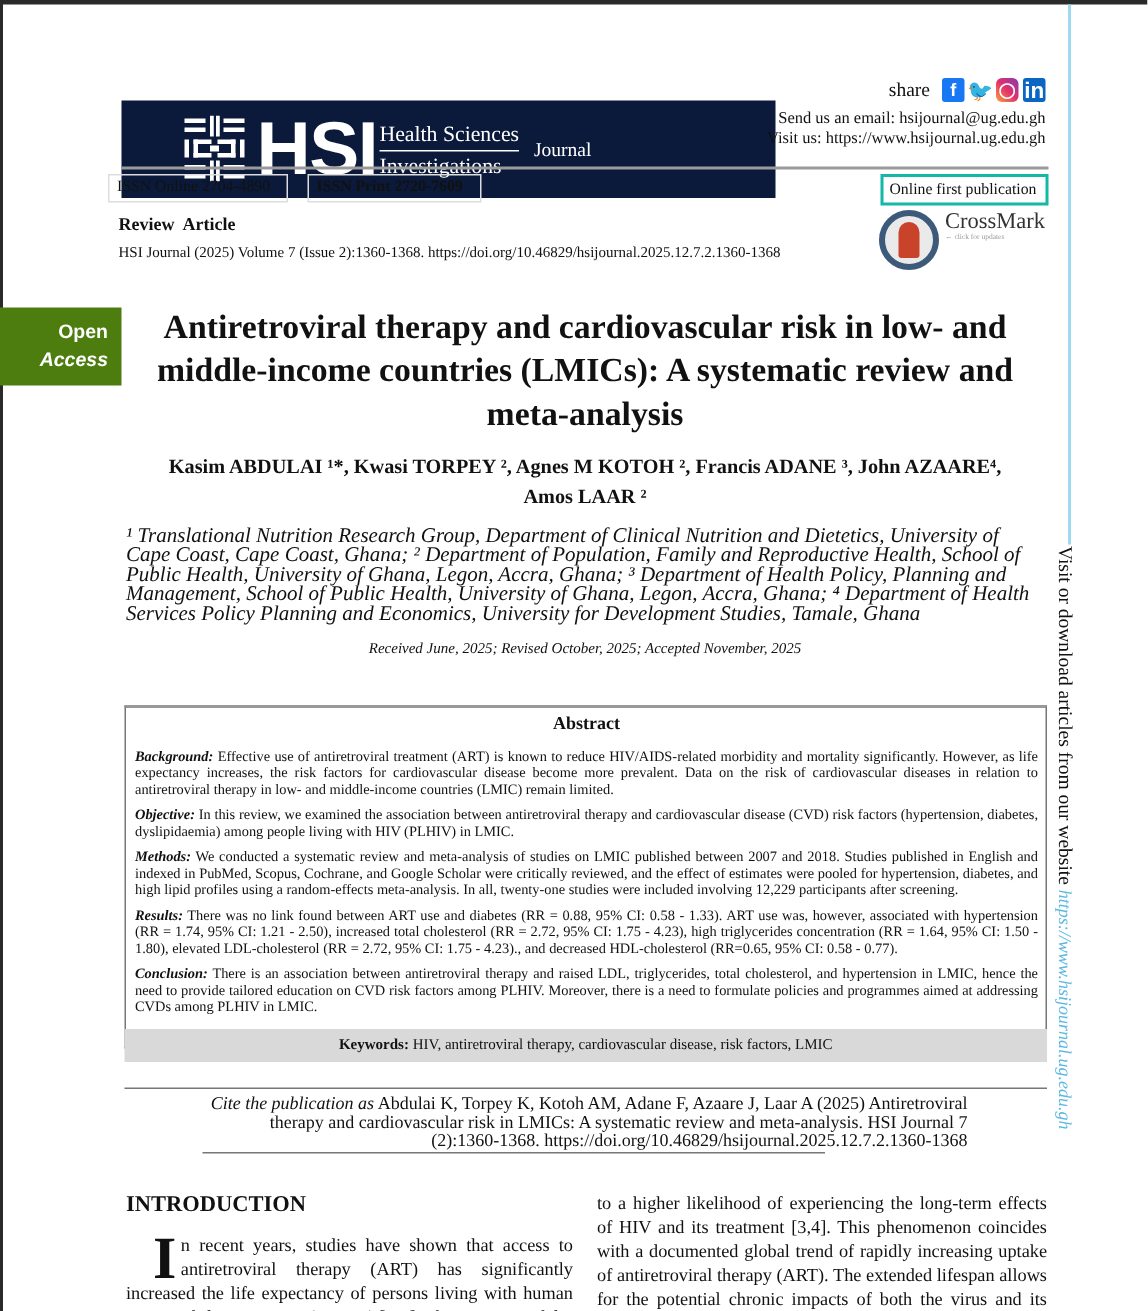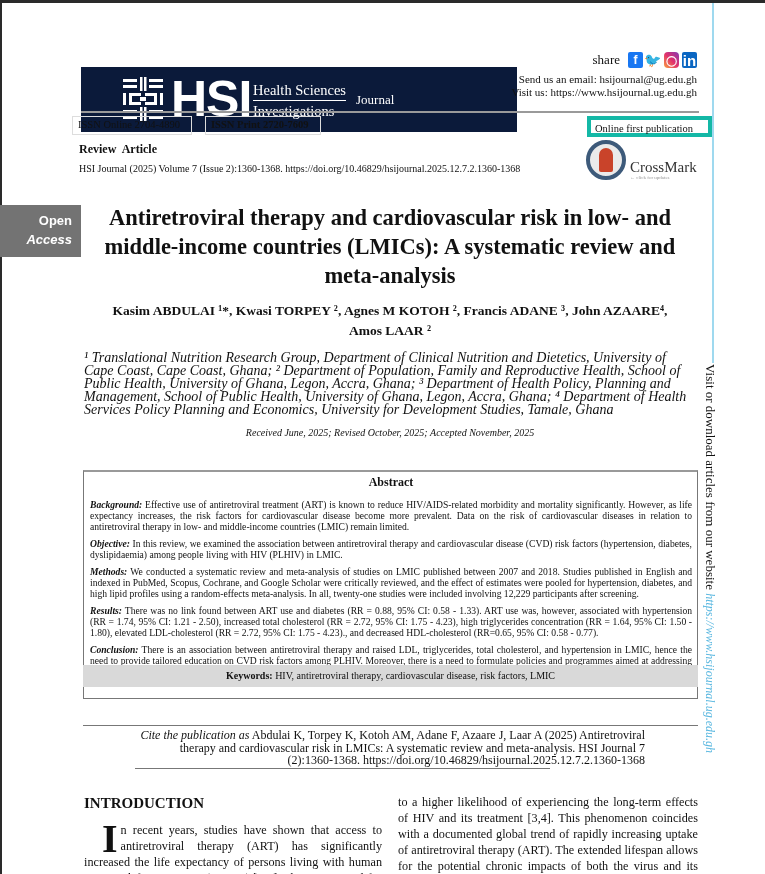--- a/index.html
+++ b/index.html
@@ -25,45 +25,45 @@
   .soc.ig { background: linear-gradient(45deg,#f9a03f,#e1306c,#833ab4); border-radius: 4px; font-size: 10px; }
   .soc.in { background: #0a66c2; font-size: 15px; }
   .contact { position: absolute; right: 68px; text-align: right; font-size: 11px; }
   .contact.email { top: 73px; }
   .contact.web { top: 86px; }
 
   .hr-top { position: absolute; left: 81px; top: 111px; width: 618px; height: 2px; background: #9a9a9a; }
   .issn { position: absolute; top: 116px; height: 19px; border: 1px solid #ddd; font-size: 10.5px; padding: 2px 5px; }
   .issn.online { left: 72px; width: 120px; }
   .issn.print { left: 205px; width: 116px; font-weight: bold; }
-  .ofp { position: absolute; left: 587px; top: 116px; width: 125px; height: 21px; border: 4px solid #14b8a6; font-size: 10.5px; padding: 3px 4px; }
+  .ofp { position: absolute; left: 587px; top: 116px; width: 112px; height: 21px; border: 2px solid #14b8a6; font-size: 10.5px; padding: 3px 4px; }
 
   .article-type { position: absolute; left: 79px; top: 142px; font-size: 12px; font-weight: bold; word-spacing: 3px; }
   .citation-line { position: absolute; left: 79px; top: 163px; font-size: 10px; }
-  .crossmark { position: absolute; left: 586px; top: 140px; display: flex; align-items: flex-end; }
+  .crossmark { position: absolute; left: 586px; top: 140px; display: flex; align-items: flex-start; }
   .cm-circle { width: 40px; height: 40px; border-radius: 50%; background: #eaeaea; border: 4px solid #3d5a7a; position: relative; }
   .cm-circle::after { content: ""; position: absolute; left: 9px; top: 4px; width: 14px; height: 24px; background: #c9432a; border-radius: 7px 7px 2px 2px; }
   .cm-text { margin-left: 4px; }
   .cm-main { font-size: 15px; color: #333; line-height: 16px; }
   .cm-sub { font-size: 5px; color: #999; }
 
-  .oa { position: absolute; left: 0; top: 205px; width: 81px; height: 52px; background: #737373; color: #fff; font-family: "Liberation Sans", sans-serif; font-weight: bold; text-align: right; padding: 6px 9px 0 0; font-size: 13px; line-height: 19px; }
+  .oa { position: absolute; left: 0; top: 205px; width: 81px; height: 52px; background: #4d7c0f; color: #fff; font-family: "Liberation Sans", sans-serif; font-weight: bold; text-align: right; padding: 6px 9px 0 0; font-size: 13px; line-height: 19px; }
   .oa .acc { font-style: italic; }
 
   .title { position: absolute; left: 100px; top: 203px; width: 580px; text-align: center; font-size: 22.5px; font-weight: bold; line-height: 29px; }
   .authors { position: absolute; left: 100px; top: 301px; width: 580px; text-align: center; font-size: 13.5px; font-weight: bold; line-height: 20px; }
   .affil { position: absolute; left: 84px; top: 351px; width: 612px; text-align: left; font-size: 14px; font-style: italic; line-height: 13px; }
   .dates { position: absolute; left: 84px; top: 427px; width: 612px; text-align: center; font-size: 10px; font-style: italic; }
 
   .abstract { position: absolute; left: 83px; top: 470px; width: 615px; height: 229px; border: 1px solid #777; border-top: 2px solid #999; padding: 3px 5px 0 6px; font-size: 9.6px; line-height: 11px; text-align: justify; }
   .abstract h3 { text-align: center; font-size: 12px; font-weight: bold; margin-bottom: 11px; margin-top: 2px; }
   .abstract p { margin-bottom: 6px; }
   .abstract .lbl { font-weight: bold; font-style: italic; margin-top: 23px; }
 
-  .keywords { position: absolute; left: 83px; top: 665px; width: 615px; height: 22px; background: #d9d9d9; text-align: center; font-size: 10px; line-height: 22px; }
+  .keywords { position: absolute; left: 83px; top: 686px; width: 615px; height: 22px; background: #d9d9d9; text-align: center; font-size: 10px; line-height: 22px; }
   .keywords b { font-weight: bold; }
 
   .cite-hr1 { position: absolute; left: 83px; top: 725px; width: 615px; height: 1px; background: #777; }
   .cite { position: absolute; left: 135px; top: 729px; width: 510px; text-align: right; font-size: 12px; line-height: 12.5px; }
   .cite i { font-style: italic; }
   .cite-hr2 { position: absolute; left: 135px; top: 768px; width: 415px; height: 1px; background: #777; }
 
   .intro-h { position: absolute; left: 84px; top: 795px; font-size: 15px; font-weight: bold; }
   .col1 { position: absolute; left: 84px; top: 822px; width: 298px; font-size: 12.2px; line-height: 16px; text-align: justify; }
   .dropcap { float: left; font-size: 40px; line-height: 30px; font-weight: bold; margin: 2px 3px 0 18px; }

